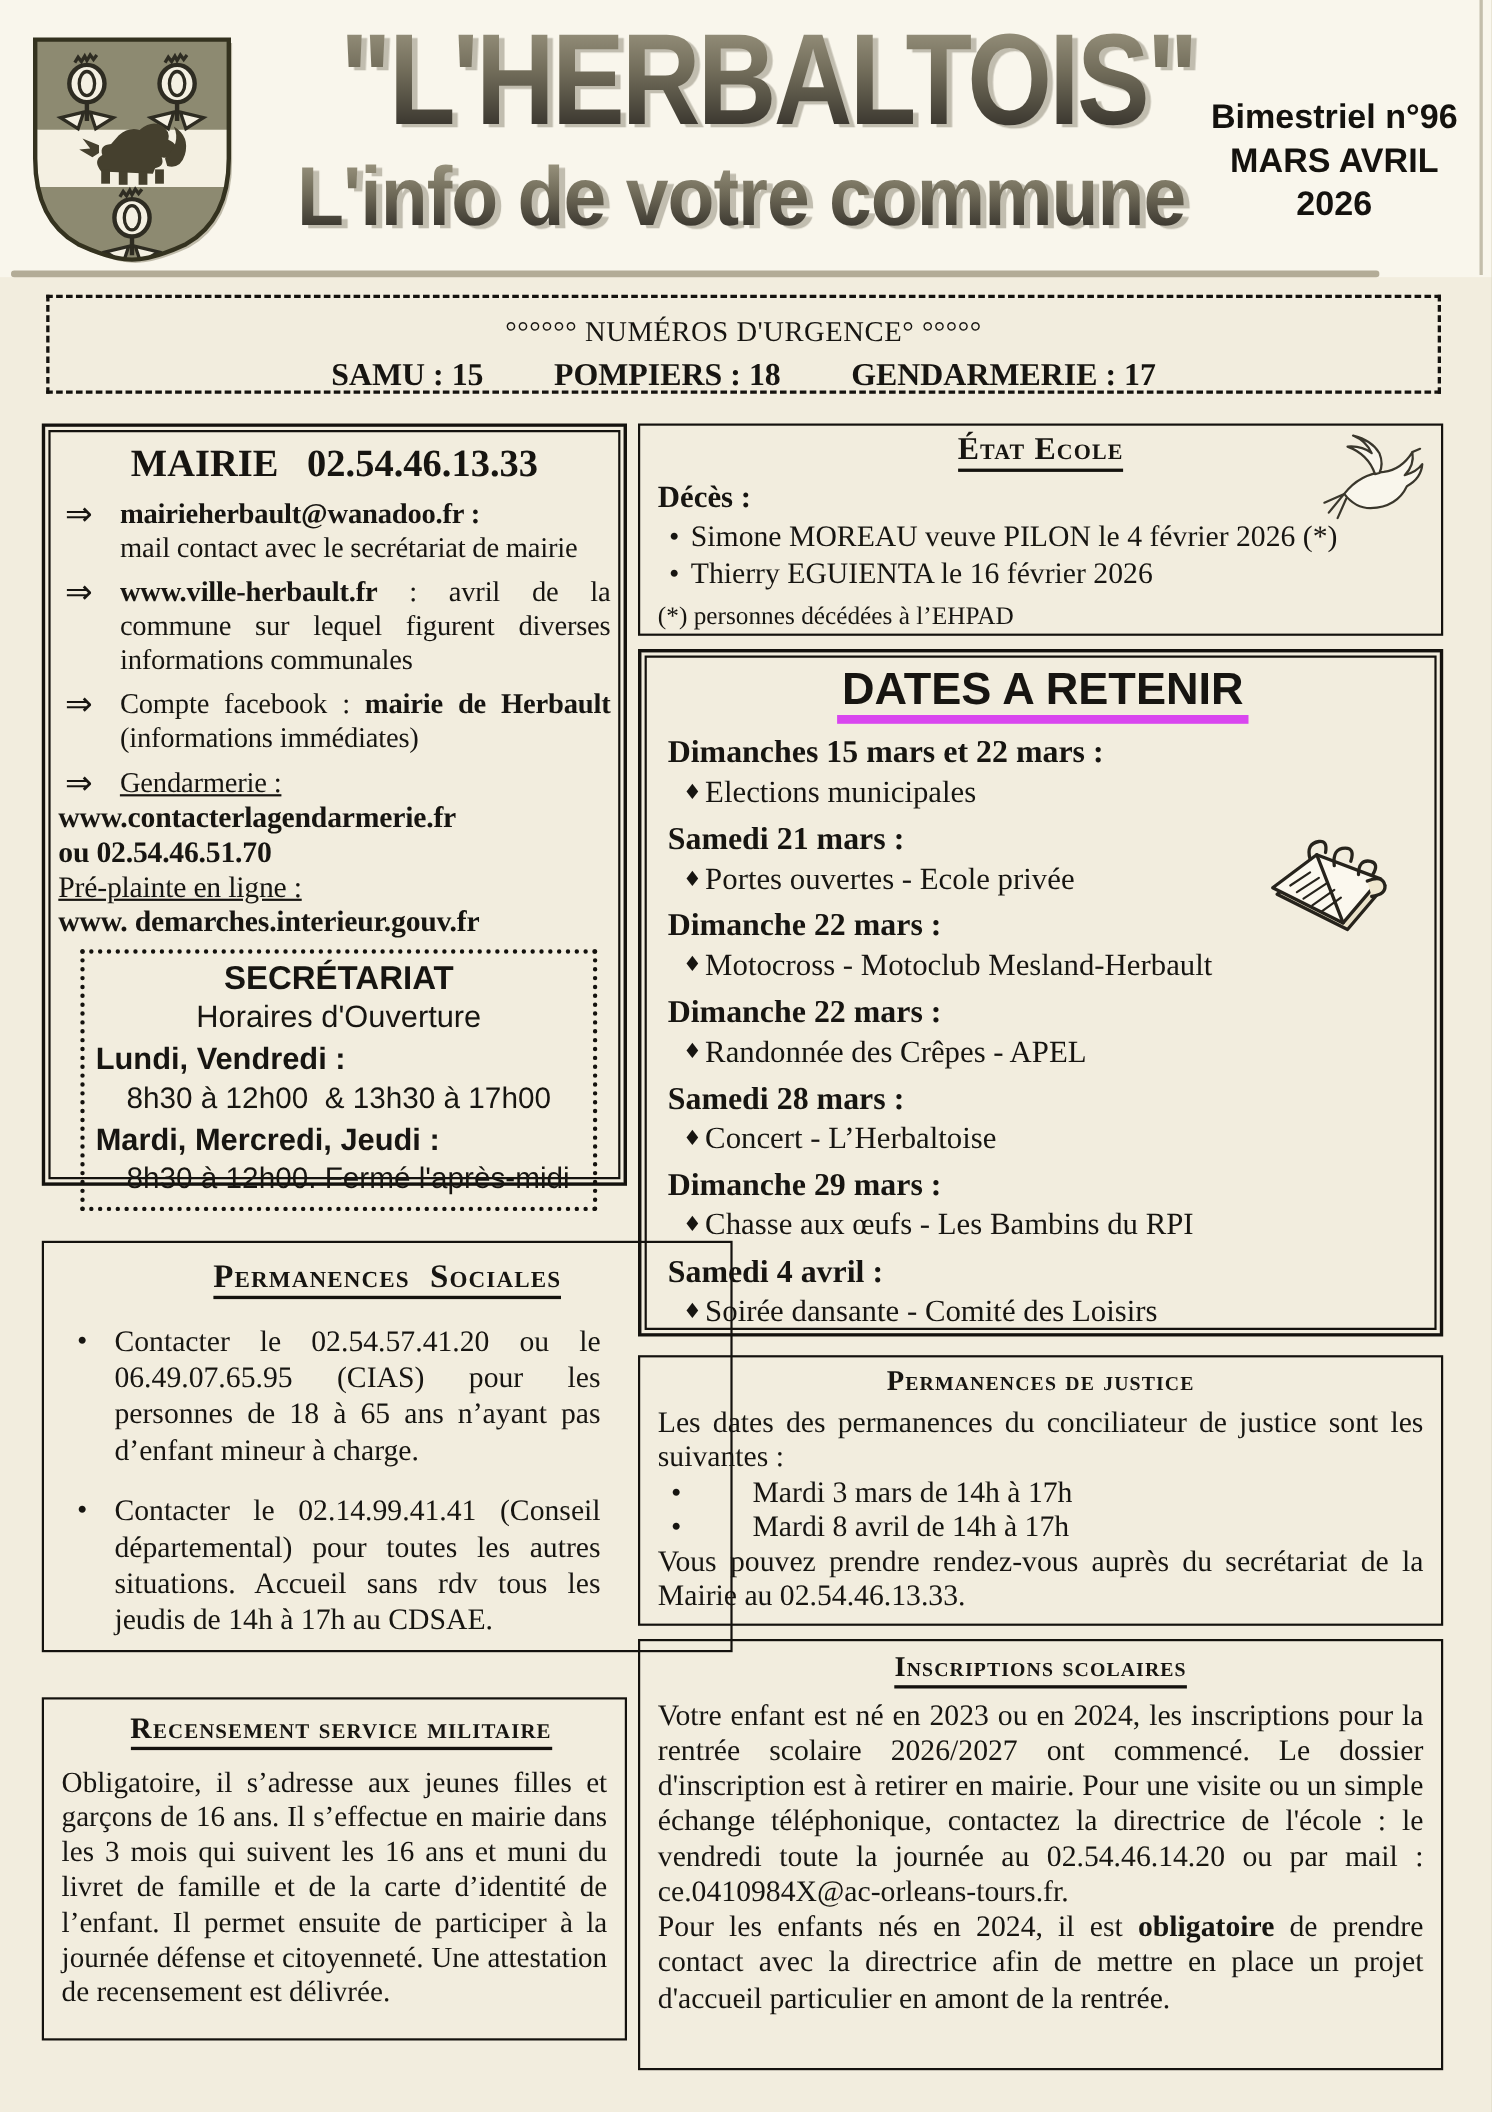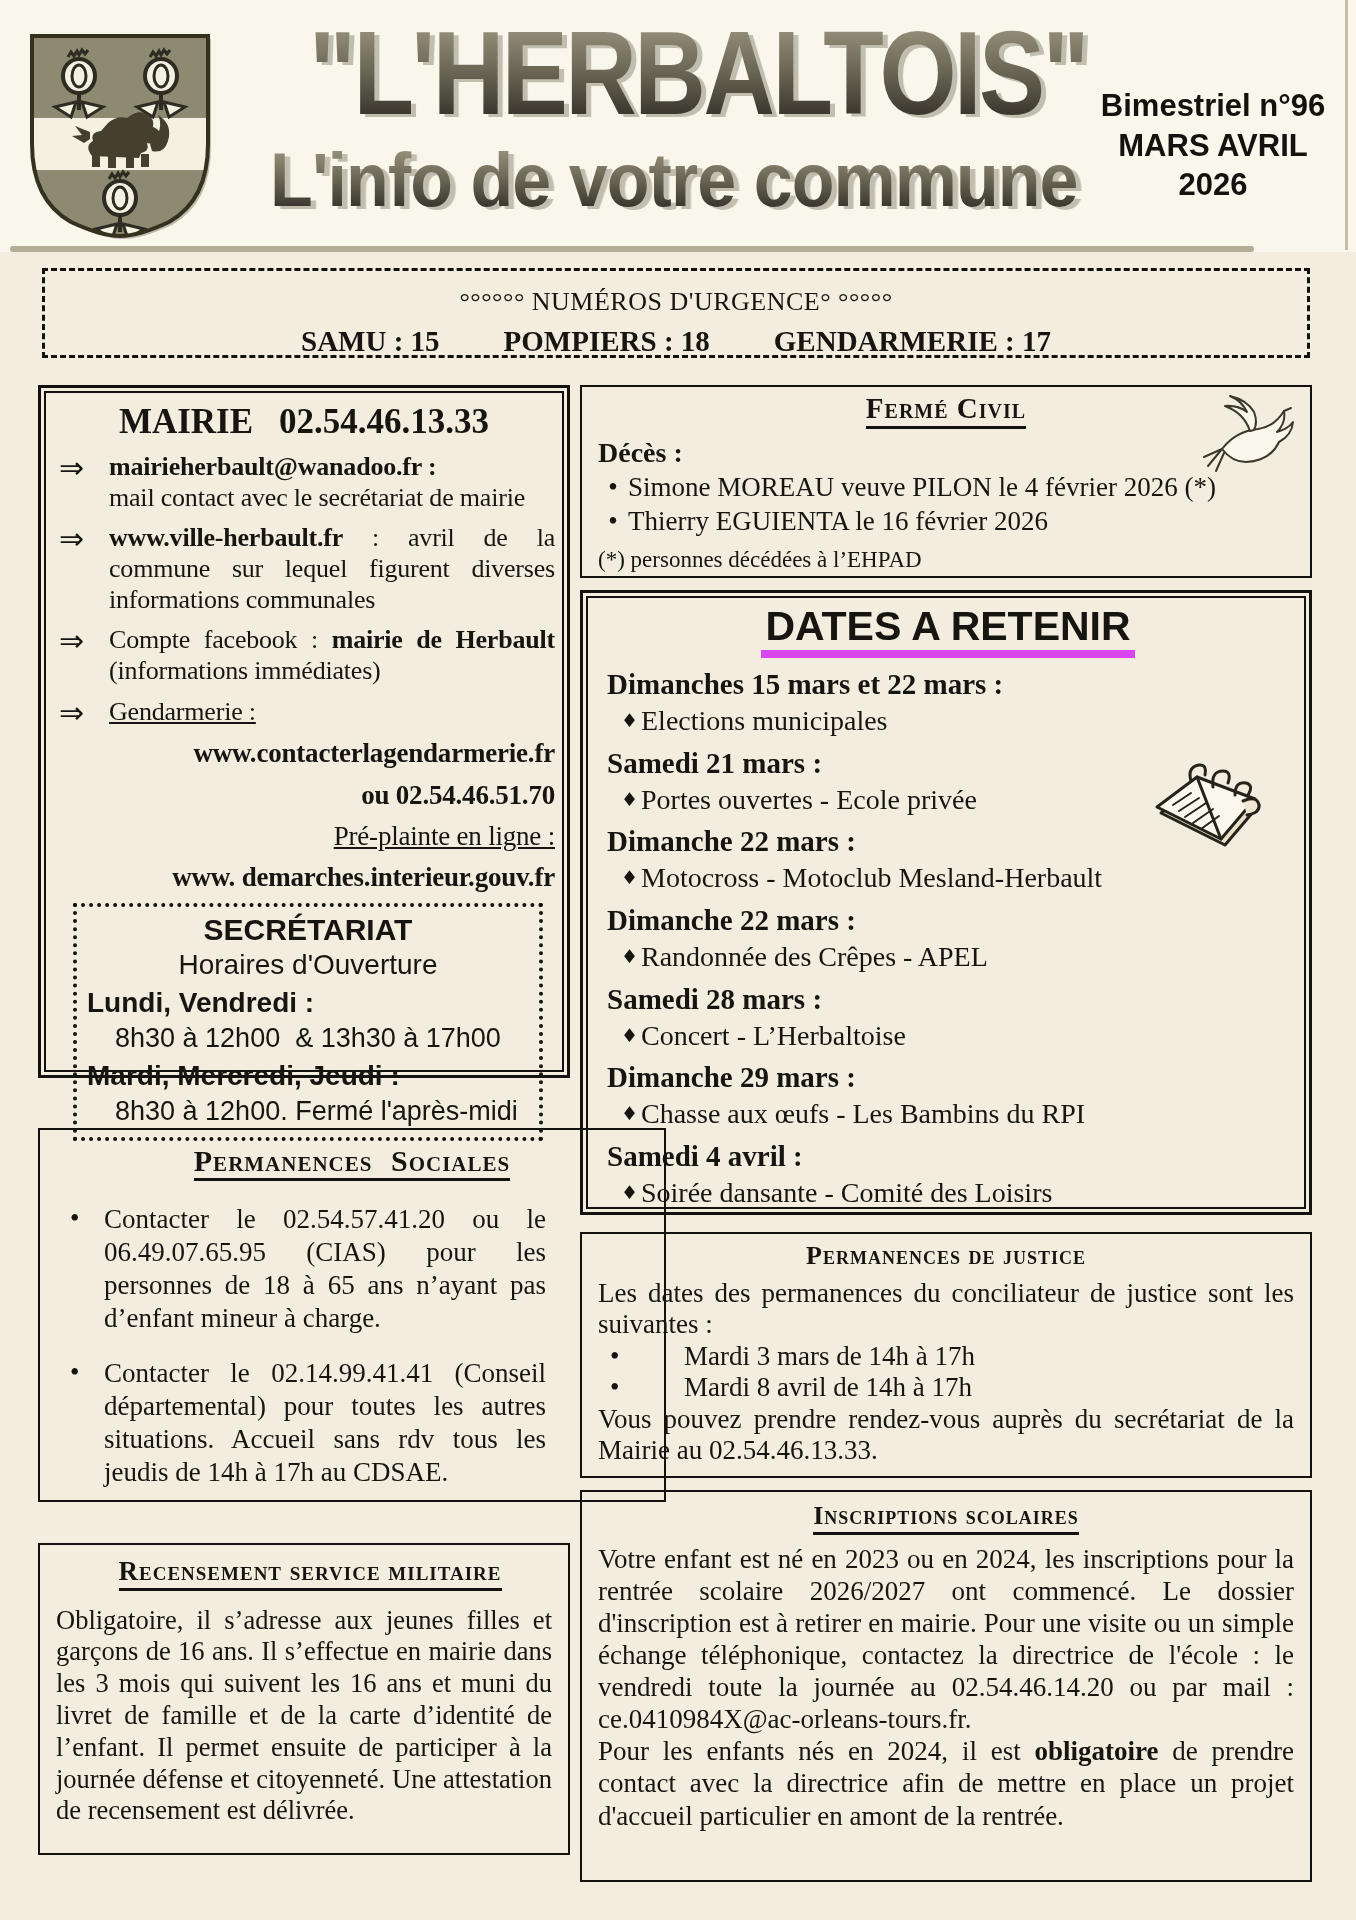--- a/index.html
+++ b/index.html
@@ -50,21 +50,21 @@
   .just { text-align:justify; }
   
   .mairie { left:38px; top:385px; width:532px; height:693px; padding:14px 12px 8px 12px; }
   .mairie-title { text-align:center; font-weight:bold; font-size:35px; }
   .mairie-title .phone { margin-left:26px; }
   .m-item { display:flex; margin-top:10px; }
   .m-arrow { flex:none; width:56px; padding-left:6px; font-family:"DejaVu Sans",sans-serif; font-size:30px; line-height:1.05; }
   .m-text { font-size:26px; line-height:1.18; letter-spacing:-0.2px; width:448px; }
   .bold { font-weight:bold; }
   .uline { text-decoration:underline; }
-  .m-line { font-size:27px; line-height:1.16; font-weight:bold; letter-spacing:-0.2px; margin-top:10px;text-align:right; }
+  .m-line { font-size:27px; line-height:1.16; font-weight:bold; letter-spacing:-0.2px; margin-top:0; }
   .m-line.uline-line { font-weight:normal; text-decoration:underline; }
   
   .secretariat {
     border:4px dotted #14120e; margin:10px 12px 0 20px; padding:6px 10px 10px 10px;
     font-family:"Liberation Sans","DejaVu Sans",sans-serif;
   }
   .sec-title { text-align:center; font-weight:bold; font-size:30px; }
   .sec-sub { text-align:center; font-size:28px; margin-top:2px; }
   .sec-label { font-weight:bold; font-size:28px; margin-top:6px; }
   .sec-hours { font-size:27px; padding-left:28px; margin-top:4px; white-space:pre-wrap; }
@@ -213,21 +213,21 @@
       <div class="sec-sub">Horaires d'Ouverture</div>
       <div class="sec-label">Lundi, Vendredi :</div>
       <div class="sec-hours">8h30 à 12h00  &amp; 13h30 à 17h00</div>
       <div class="sec-label">Mardi, Mercredi, Jeudi :</div>
       <div class="sec-hours">8h30 à 12h00. Fermé l'après-midi</div>
     </div>
   </div>
 
   <div class="panel etat">
     <div class="t-center">
-      <span class="sc-title">Fermé Civil</span>
+      <span class="sc-title">État Ecole</span>
     </div>
     <span class="dove">
       <svg width="100" height="86" viewBox="0 0 100 86">
         <g stroke="#3a372c" stroke-width="2" fill="#f9f6ec" stroke-linejoin="round" stroke-linecap="round">
           <path d="M24 58 Q38 40 60 38 Q76 36 86 20 Q88 32 79 41 Q90 38 95 31 Q94 44 81 51 Q72 70 48 71 Q34 71 24 58 Z"></path>
           <path d="M52 40 Q46 22 27 15 Q40 14 49 21 Q44 10 32 5 Q49 9 56 21 Q60 31 56 39 Z"></path>
           <path d="M24 58 L6 66 M24 58 L10 75 M26 62 L18 80" fill="none"></path>
           <path d="M86 20 L93 17" fill="none"></path>
         </g>
       </svg>

